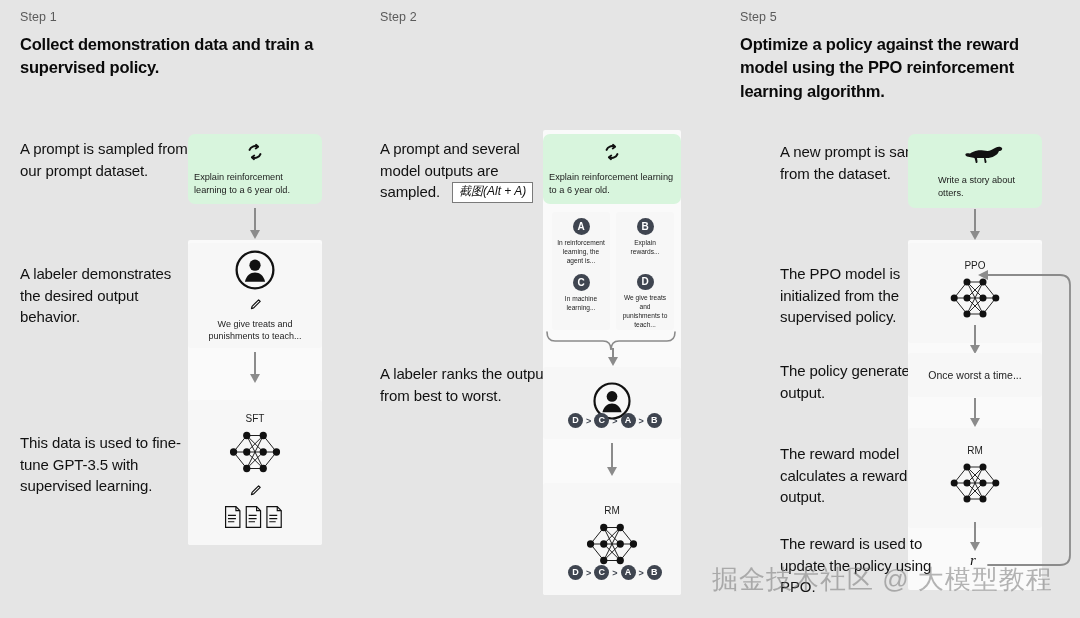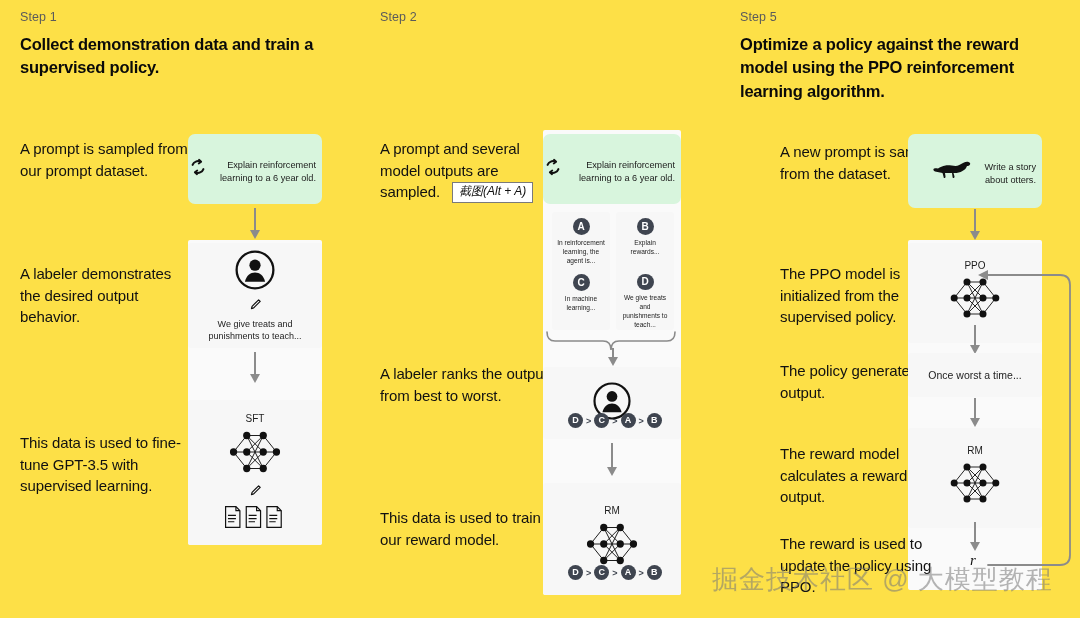--- a/index.html
+++ b/index.html
@@ -6,21 +6,21 @@
   html, body {
     width: 1080px; height: 618px;
     background: #ffffff;
     font-family: "Liberation Sans", sans-serif;
     color: #0d0d0d;
     overflow: hidden;
   }
   #page {
     position: relative;
     width: 1080px; height: 618px;
-    background: #fde047;
+    background: #e5e5e5;
   }
 
   
   .col {
     position: absolute;
     top: 0;
     height: 618px;
   }
   #col1 { left: 0px;   width: 360px; }
   #col2 { left: 360px; width: 360px; }
@@ -61,22 +61,23 @@
     width: 175px;
     letter-spacing: -.1px;
   }
   #col3 .para { width: 180px; margin-left: 40px; }
 
   
   .prompt-card {
     position: absolute;
     background: #d8f5dd;
     border-radius: 7px;
-    text-align: right;
+    text-align: left;
     display: flex;
+    flex-direction: column;
     align-items: center;
     justify-content: center;
   }
   .prompt-card .pc-text {
     font-size: 9.2px;
     line-height: 1.34;
     color: #1b1b1b;
     padding: 0 6px;
     margin-top: 5px;
   }
@@ -306,21 +307,20 @@
     </div>
   </div>
 
   <div class="col" id="col2">
     <div class="col-panel" style="left:183px; top:130px; width:138px; height:465px;"></div>
 
     <div class="step-label">Step 2</div>
 
     <div class="para" style="top:138px;">A prompt and several model outputs are sampled.</div>
     <div class="para" style="top:363px;">A labeler ranks the outputs from best to worst.</div>
-    <div class="para" style="top:507px;">This data is used to train our reward model.</div>
 
     <div class="prompt-card" style="left:183px; top:134px; width:138px; height:70px;">
       <span>
         <svg width="20" height="20" viewBox="0 0 24 24">
           <path d="M5.5 9.5A7 7 0 0 1 15 5.6" fill="none" stroke="#111" stroke-width="2.4" stroke-linecap="round"></path>
           <path d="M18.5 14.5A7 7 0 0 1 9 18.4" fill="none" stroke="#111" stroke-width="2.4" stroke-linecap="round"></path>
           <path d="M13.2 3.3l2.6 2.4-2.9 2.1" fill="none" stroke="#111" stroke-width="2.2" stroke-linecap="round" stroke-linejoin="round"></path>
           <path d="M10.8 20.7l-2.6-2.4 2.9-2.1" fill="none" stroke="#111" stroke-width="2.2" stroke-linecap="round" stroke-linejoin="round"></path>
         </svg>
       </span>

